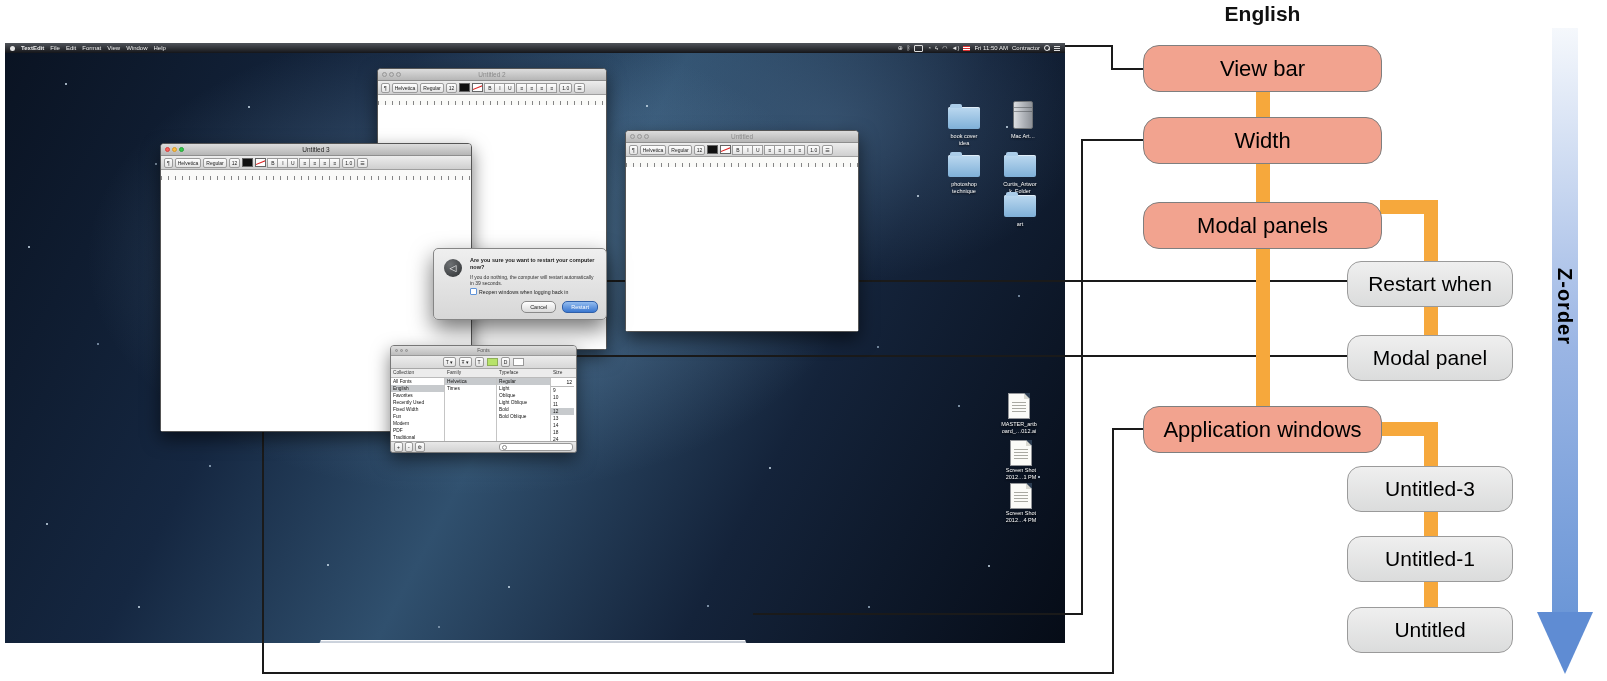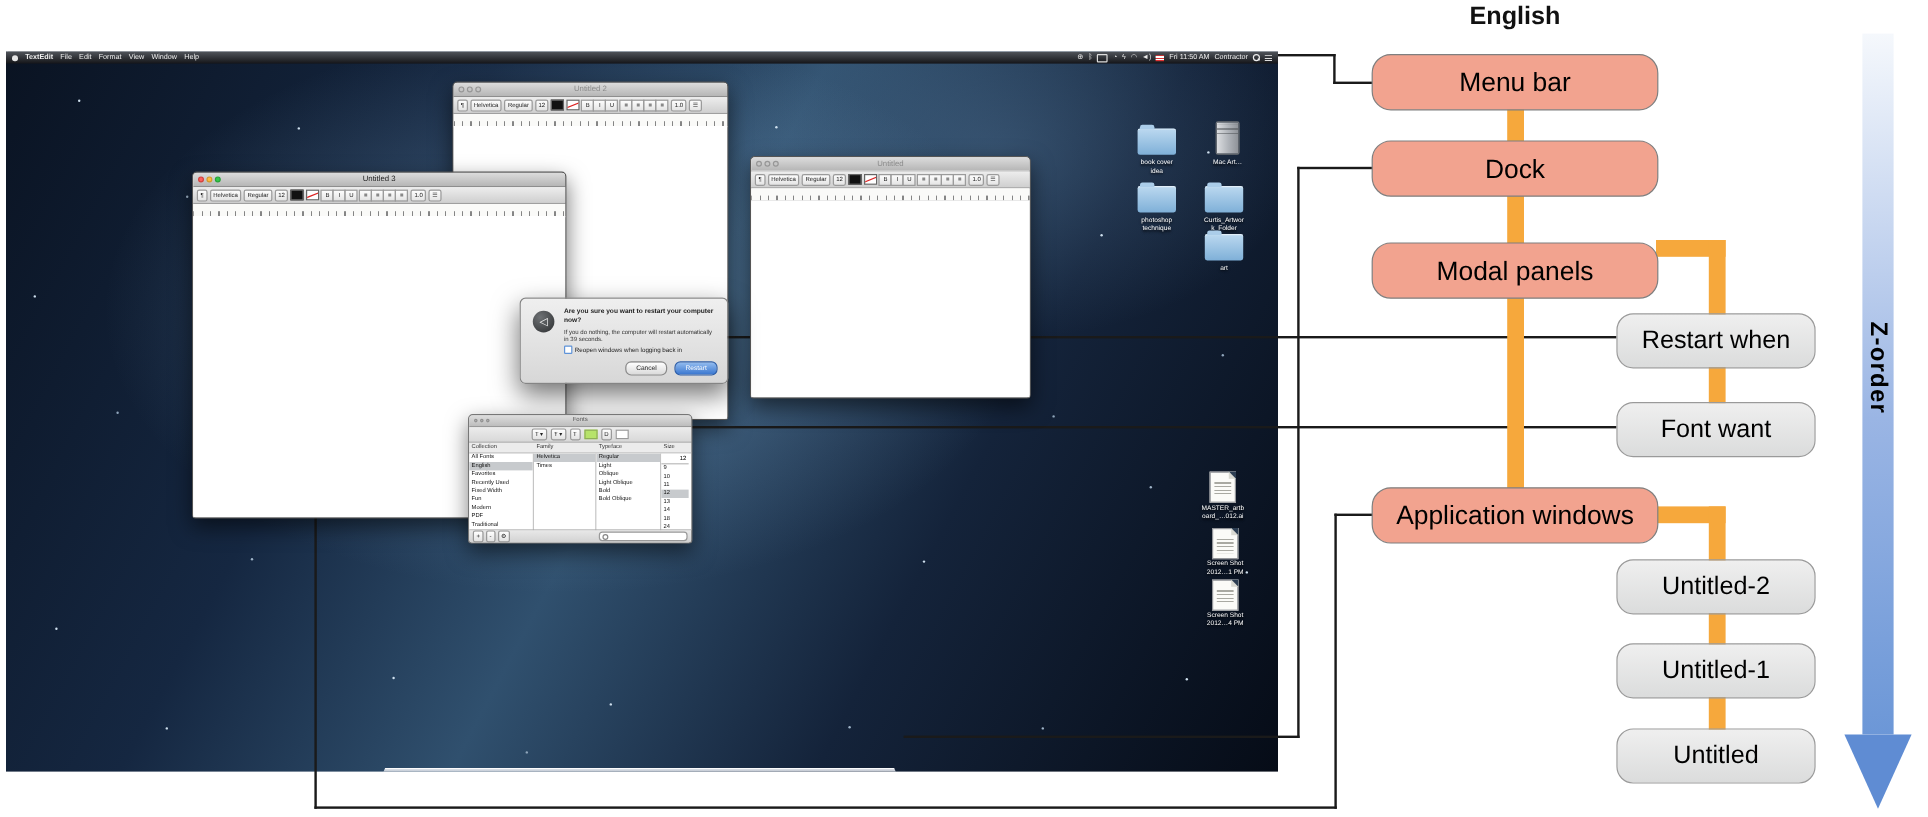--- a/index.html
+++ b/index.html
@@ -409,26 +409,26 @@
 <div class="ln" style="left:1112px;top:428px;width:33px;height:2px"></div>
 
 <div class="orange" style="left:1256px;top:70px;width:14px;height:360px"></div>
 <div class="orange" style="left:1380px;top:200px;width:58px;height:14px"></div>
 <div class="orange" style="left:1424px;top:200px;width:14px;height:165px"></div>
 <div class="orange" style="left:1380px;top:422px;width:58px;height:14px"></div>
 <div class="orange" style="left:1424px;top:422px;width:14px;height:214px"></div>
 
 <div class="dtitle">English</div>
 
-<div class="lvl" style="top:45px">Menu bar</div>
-<div class="lvl" style="top:117px">Dock</div>
+<div class="lvl" style="top:45px">View bar</div>
+<div class="lvl" style="top:117px">Width</div>
 <div class="lvl" style="top:202px">Modal panels</div>
 <div class="lvl" style="top:406px">Application windows</div>
 
 <div class="wbox" style="top:261px">Restart when</div>
-<div class="wbox" style="top:335px">Font want</div>
-<div class="wbox" style="top:466px">Untitled-2</div>
+<div class="wbox" style="top:335px">Modal panel</div>
+<div class="wbox" style="top:466px">Untitled-3</div>
 <div class="wbox" style="top:536px">Untitled-1</div>
 <div class="wbox" style="top:607px">Untitled</div>
 
 <div class="zband"></div>
 <div class="zarrow"></div>
 <div class="zlabel">Z-order</div>
 
 </body></html>

